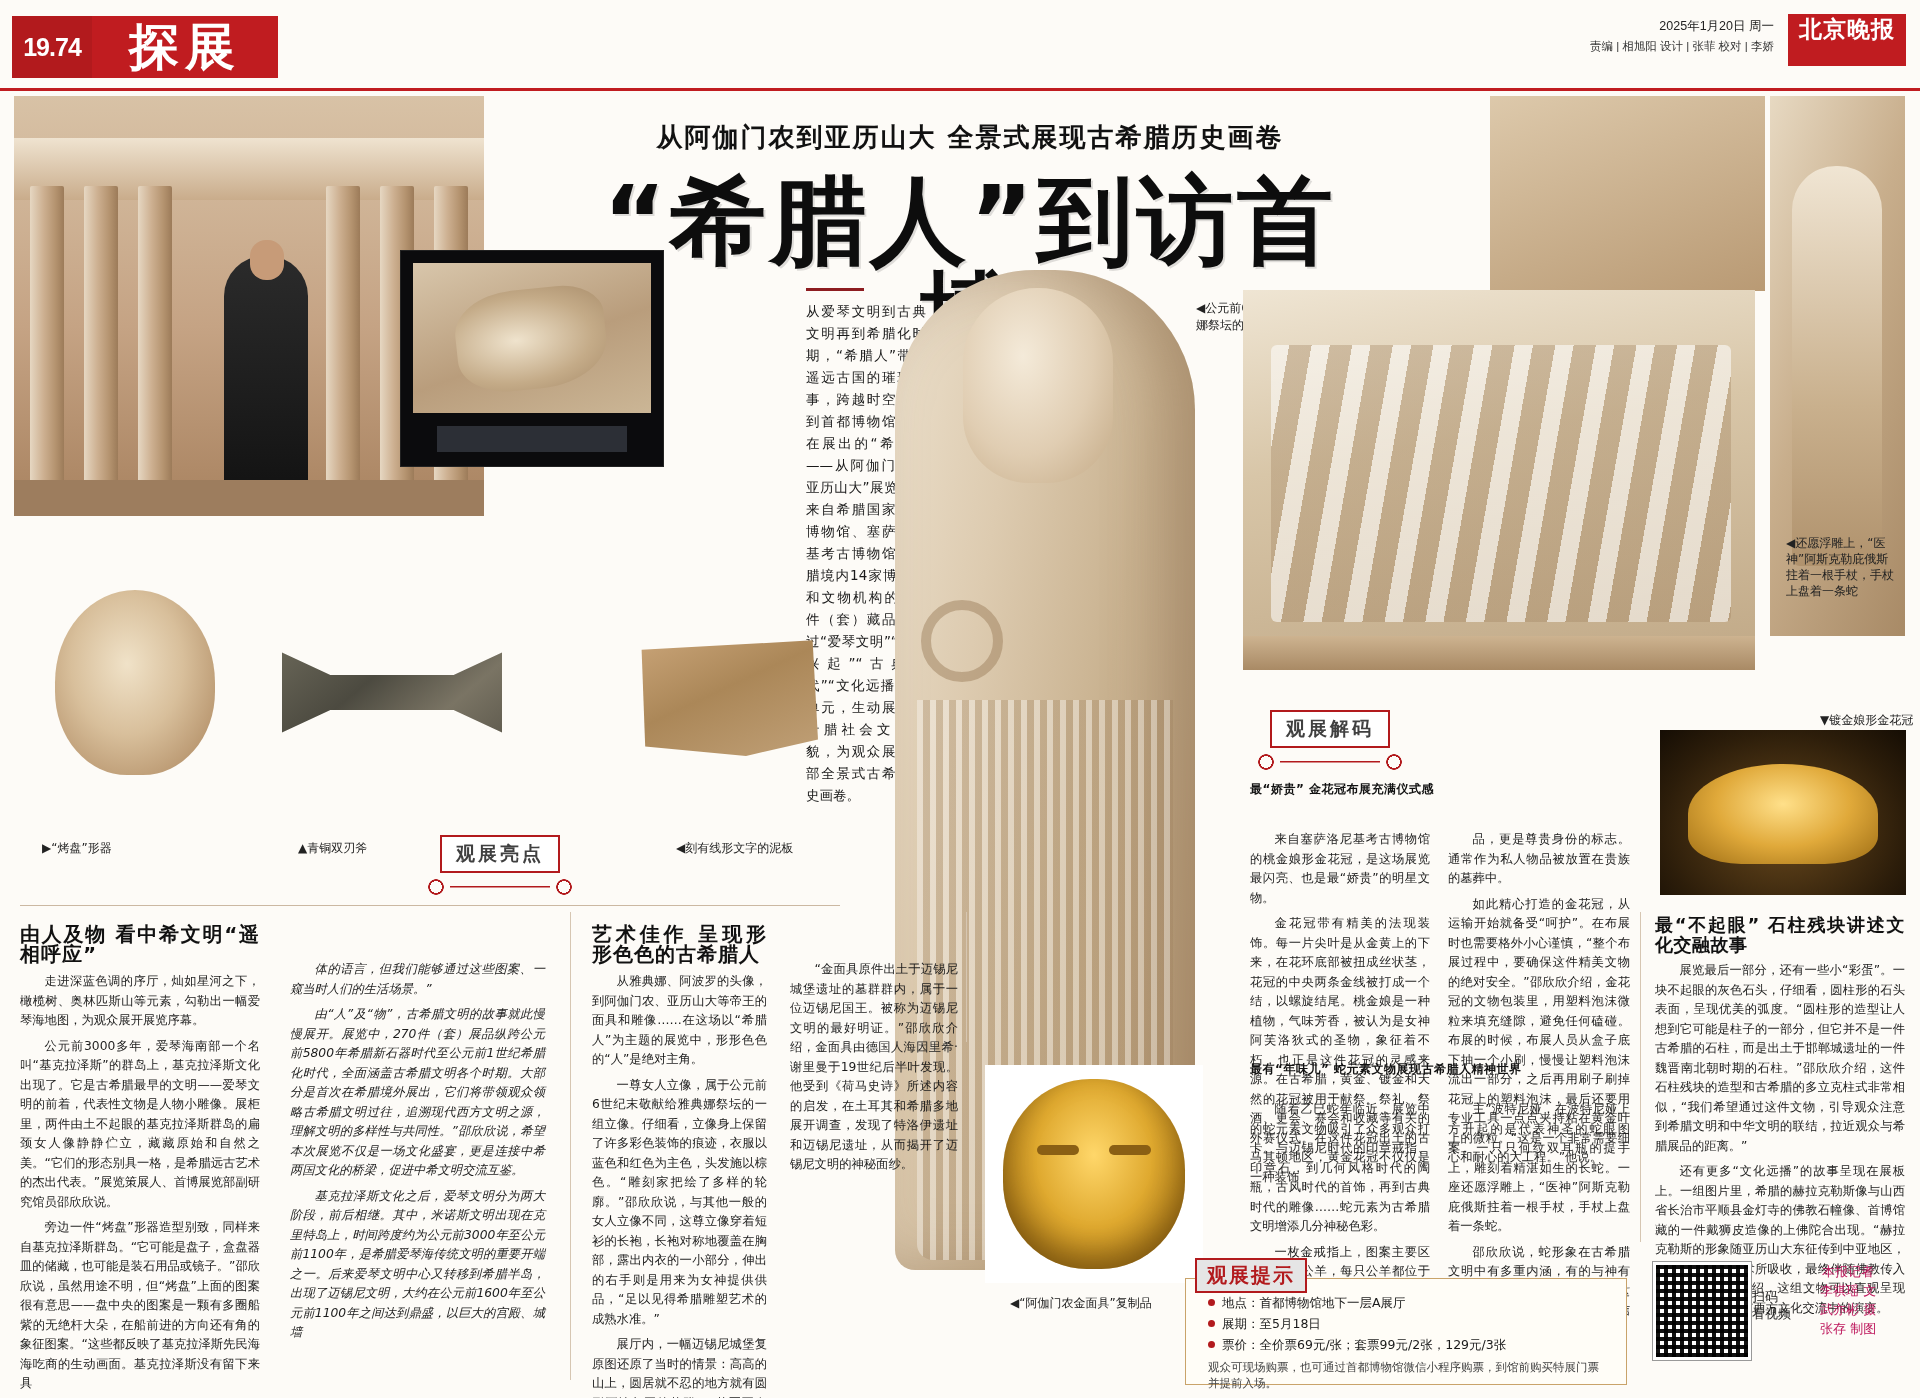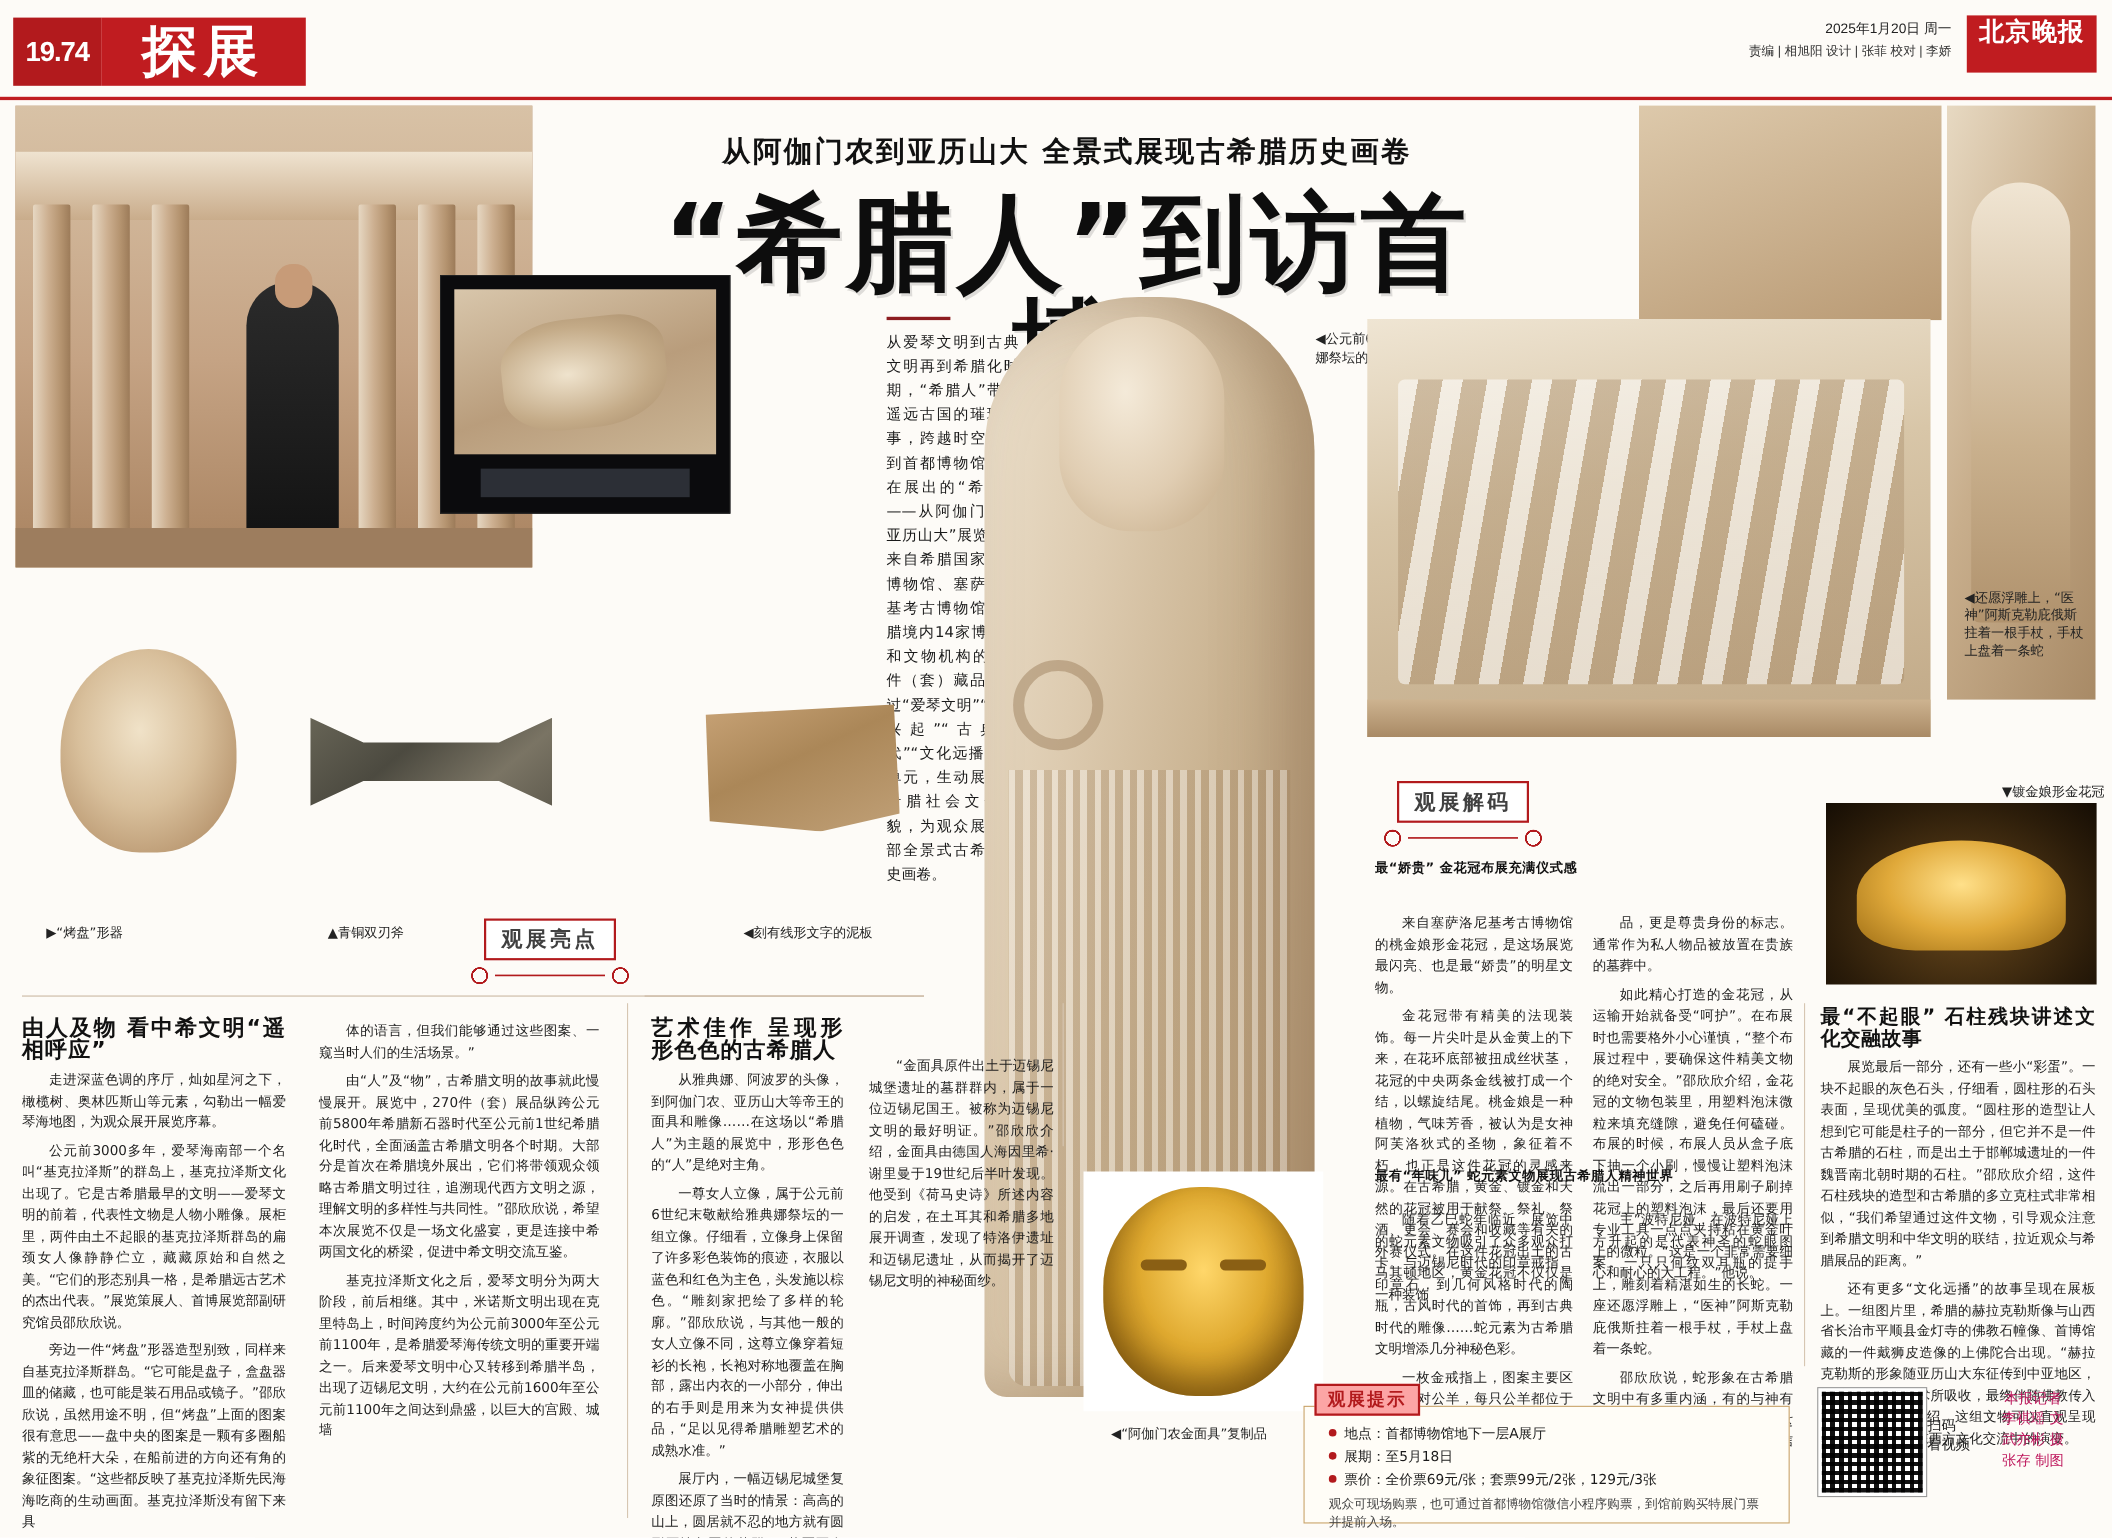--- a/index.html
+++ b/index.html
@@ -426,25 +426,25 @@
   .tips {
     position: absolute;
     left: 1185px; top: 1278px;
     width: 440px; height: 105px;
     border: 1.5px solid #c9a36a;
     background: #fffdf7;
   }
   .tips-badge {
     position: absolute;
     left: 1195px; top: 1258px;
-    background: #fca5a5;
+    background: #e5e5e5;
     border: 2px solid #b21a1d;
     color: #b21a1d;
     font-weight: bold;
-    font-size: 16px;
+    font-size: 20px;
     letter-spacing: 2px;
     padding: 2px 10px;
     font-family: "DejaVu Sans", "Liberation Sans", sans-serif;
   }
   .tips ul {
     margin: 14px 0 0 36px;
     padding: 0;
     list-style: none;
     font-size: 12.5px;
     line-height: 19px;
@@ -597,21 +597,21 @@
   <div class="vr-thin" style="left:570px; top:912px; height:468px;"></div>
   <div class="vr-thin" style="left:966px; top:912px; height:130px;"></div>
   <div class="vr-thin" style="left:1640px; top:912px; height:330px;"></div>
 
   <div class="colwrap" style="left:20px; top:925px; width:240px;">
     <div class="subhead">由人及物  看中希文明“遥相呼应”</div>
     <p class="p">走进深蓝色调的序厅，灿如星河之下，橄榄树、奥林匹斯山等元素，勾勒出一幅爱琴海地图，为观众展开展览序幕。</p>
     <p class="p">公元前3000多年，爱琴海南部一个名叫“基克拉泽斯”的群岛上，基克拉泽斯文化出现了。它是古希腊最早的文明——爱琴文明的前着，代表性文物是人物小雕像。展柜里，两件由土不起眼的基克拉泽斯群岛的扁颈女人像静静伫立，藏藏原始和自然之美。“它们的形态别具一格，是希腊远古艺术的杰出代表。”展览策展人、首博展览部副研究馆员邵欣欣说。</p>
     <p class="p">旁边一件“烤盘”形器造型别致，同样来自基克拉泽斯群岛。“它可能是盘子，盒盘器皿的储藏，也可能是装石用品或镜子。”邵欣欣说，虽然用途不明，但“烤盘”上面的图案很有意思——盘中央的图案是一颗有多圈船紫的无绝杆大朵，在船前进的方向还有角的象征图案。“这些都反映了基克拉泽斯先民海海吃商的生动画面。基克拉泽斯没有留下来具</p>
   </div>
-  <div class="colwrap" style="left:290px; top:928px; width:255px;">
+  <div class="colwrap" style="left:290px; top:960px; width:255px;font-style:italic;">
     <p class="p">体的语言，但我们能够通过这些图案、一窥当时人们的生活场景。”</p>
     <p class="p">由“人”及“物”，古希腊文明的故事就此慢慢展开。展览中，270件（套）展品纵跨公元前5800年希腊新石器时代至公元前1世纪希腊化时代，全面涵盖古希腊文明各个时期。大部分是首次在希腊境外展出，它们将带领观众领略古希腊文明过往，追溯现代西方文明之源，理解文明的多样性与共同性。”邵欣欣说，希望本次展览不仅是一场文化盛宴，更是连接中希两国文化的桥梁，促进中希文明交流互鉴。</p>
     <p class="p">基克拉泽斯文化之后，爱琴文明分为两大阶段，前后相继。其中，米诺斯文明出现在克里特岛上，时间跨度约为公元前3000年至公元前1100年，是希腊爱琴海传统文明的重要开端之一。后来爱琴文明中心又转移到希腊半岛，出现了迈锡尼文明，大约在公元前1600年至公元前1100年之间达到鼎盛，以巨大的宫殿、城墙</p>
   </div>
 
   <div class="colwrap" style="left:592px; top:925px; width:175px;">
     <div class="subhead">艺术佳作  呈现形形色色的古希腊人</div>
     <p class="p">从雅典娜、阿波罗的头像，到阿伽门农、亚历山大等帝王的面具和雕像……在这场以“希腊人”为主题的展览中，形形色色的“人”是绝对主角。</p>
     <p class="p">一尊女人立像，属于公元前6世纪末敬献给雅典娜祭坛的一组立像。仔细看，立像身上保留了许多彩色装饰的痕迹，衣服以蓝色和红色为主色，头发施以棕色。“雕刻家把绘了多样的轮廓。”邵欣欣说，与其他一般的女人立像不同，这尊立像穿着短衫的长袍，长袍对称地覆盖在胸部，露出内衣的一小部分，伸出的右手则是用来为女神提供供品，“足以见得希腊雕塑艺术的成熟水准。”</p>
     <p class="p">展厅内，一幅迈锡尼城堡复原图还原了当时的情景：高高的山上，圆居就不忍的地方就有圆形石墙包围的墓群。“墓圈不在旷野上，而是在城里，说明当时军事斗争比较繁琐，墓群安排在相对安全的城墙附近。”邵欣欣说，《荷马史诗》里提到，阿伽门农是迈锡尼的国王，是整个希腊联军的统帅。实际上，经今考证，金面具的年代要比阿伽门农金面具”也完相展厅。原作不能出境，此次展出的是一件100多年前的复制品，由希腊国王弟治一世官延御用画家制作，也是一件兼得一见的皇家艺术品。</p>

